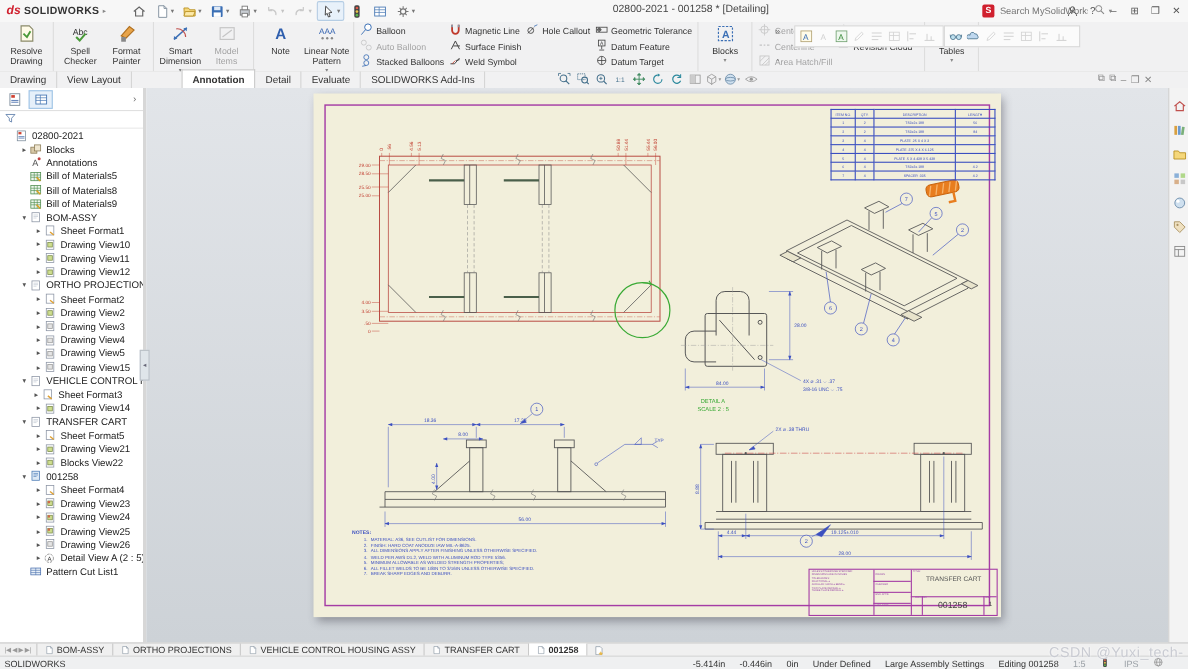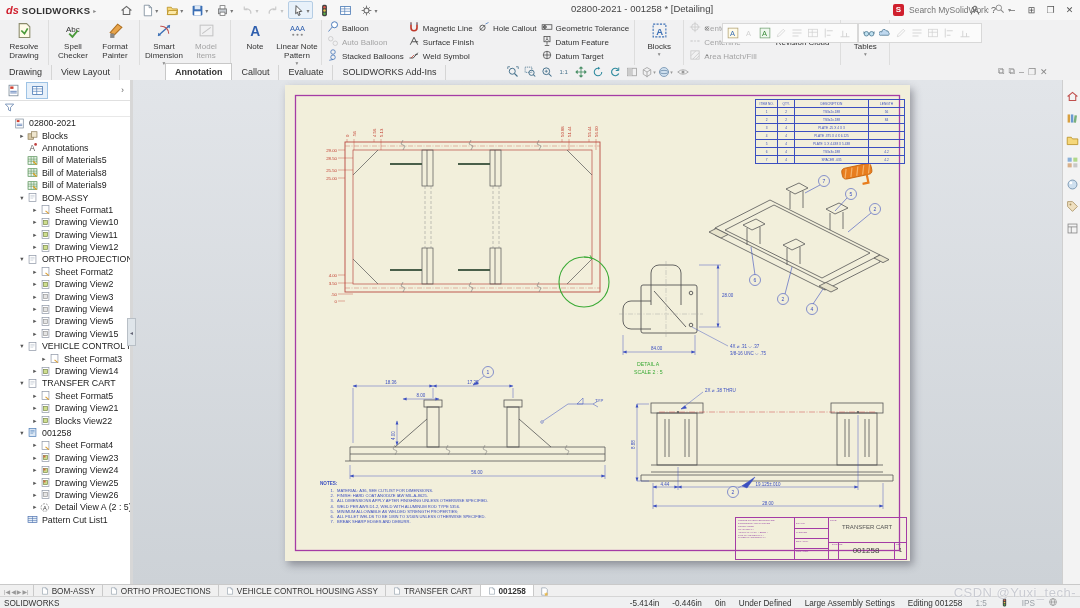--- a/index.html
+++ b/index.html
@@ -9,21 +9,21 @@
   #titlebar{left:0;top:0;width:1080px;height:20px;background:#f7f7f7;border-bottom:1px solid #dcdcdc;
     display:flex;align-items:center;}
   .swlogo{display:flex;align-items:center;gap:3px;padding:0 6px;}
   .swlogo .mark{color:#d0202e;font-weight:bold;font-style:italic;font-size:11px;}
   .swlogo .word{font-weight:bold;font-size:9.5px;color:#333;letter-spacing:.3px;}
   .tbb{display:inline-flex;align-items:center;height:16px;padding:0 3px;margin:0 1px;border-radius:2px;}
   .tbb svg{width:13px;height:13px;}
   .tbb .drop{font-size:6px;color:#777;margin-left:1px;}
   .tbb.sel{border:1px solid #b5cde4;background:#e8f1fa;}
   .tbb.dis{opacity:.4;}
-  #tb-title{position:absolute;left:571px;top:3px;font-size:9.5px;color:#444;}
+  #tb-title{position:absolute;left:557px;top:3px;font-size:9.5px;color:#444;}
   #tb-search{position:absolute;left:893px;top:2px;width:118px;height:15px;display:flex;align-items:center;gap:3px;}
   #tb-search .sbadge{width:12px;height:12px;background:#d0202e;color:#fff;font-size:8px;font-weight:bold;
     display:flex;align-items:center;justify-content:center;border-radius:2px;}
   #tb-search input{border:none;background:transparent;font-size:8.5px;color:#888;width:80px;outline:none;
     font-family:"Liberation Sans",sans-serif;}
   .tb-right{position:absolute;right:2px;top:0;height:20px;display:flex;align-items:center;gap:2px;}
   .wbtn{width:17px;height:16px;display:flex;align-items:center;justify-content:center;font-size:9px;color:#555;}
   
   #ribbon{left:0;top:20px;width:1080px;height:45px;background:#f1f1f2;border-bottom:1px solid #d0d0d0;display:flex;}
   .rgroup{display:flex;align-items:flex-start;padding:1px 3px;border-right:1px solid #ddd;}
@@ -518,21 +518,21 @@
       <svg viewBox="0 0 16 16" xmlns="http://www.w3.org/2000/svg">
         <path d="M2 13h12M5 13V5M10 13V8" stroke="#999" stroke-width="1.2"></path>
       </svg>
     </span>
   </div>
 
 <div id="tabrow" class="abs">
     <span class="ctab ">Drawing</span>
     <span class="ctab ">View Layout</span>
     <span class="ctab active">Annotation</span>
-    <span class="ctab ">Callout</span>
+    <span class="ctab ">Detail</span>
     <span class="ctab ">Evaluate</span>
     <span class="ctab ">SOLIDWORKS Add-Ins</span>
   </div>
 
 <div id="hud" class="abs">
     <span class="hudb">
       <svg viewBox="0 0 16 16" xmlns="http://www.w3.org/2000/svg">
         <circle cx="7" cy="7" r="4" fill="none" stroke="#46718c" stroke-width="1.3"></circle>
         <line x1="10" y1="10" x2="14" y2="14" stroke="#46718c" stroke-width="1.5"></line>
         <path d="M1 4V1h3M12 1h3v3" fill="none" stroke="#46718c"></path>
@@ -781,21 +781,21 @@
    <span class="tlab">Drawing View15</span>
       </div>
       <div class="trow" style="padding-left:17px">
    <span class="texp">▾</span>
    <span class="tic"><svg viewBox="0 0 16 16" xmlns="http://www.w3.org/2000/svg">
             <rect x="3" y="2" width="10" height="12" fill="#fff" stroke="#8a93a3"></rect>
             <path d="M5 5h6M5 7h6M5 9h4" stroke="#b8c0cc" stroke-width=".8"></path>
           </svg></span>
    <span class="tlab">VEHICLE CONTROL HOUSING AS</span>
       </div>
-      <div class="trow" style="padding-left:39px">
+      <div class="trow" style="padding-left:28px">
    <span class="texp">▸</span>
    <span class="tic"><svg viewBox="0 0 16 16" xmlns="http://www.w3.org/2000/svg">
             <rect x="3" y="2" width="10" height="12" fill="#fff" stroke="#8a93a3"></rect>
             <path d="M8 10l5 4" stroke="#e0a030" stroke-width="1.8"></path>
           </svg></span>
    <span class="tlab">Sheet Format3</span>
       </div>
       <div class="trow" style="padding-left:30px">
    <span class="texp">▸</span>
    <span class="tic"><svg viewBox="0 0 16 16" xmlns="http://www.w3.org/2000/svg">

